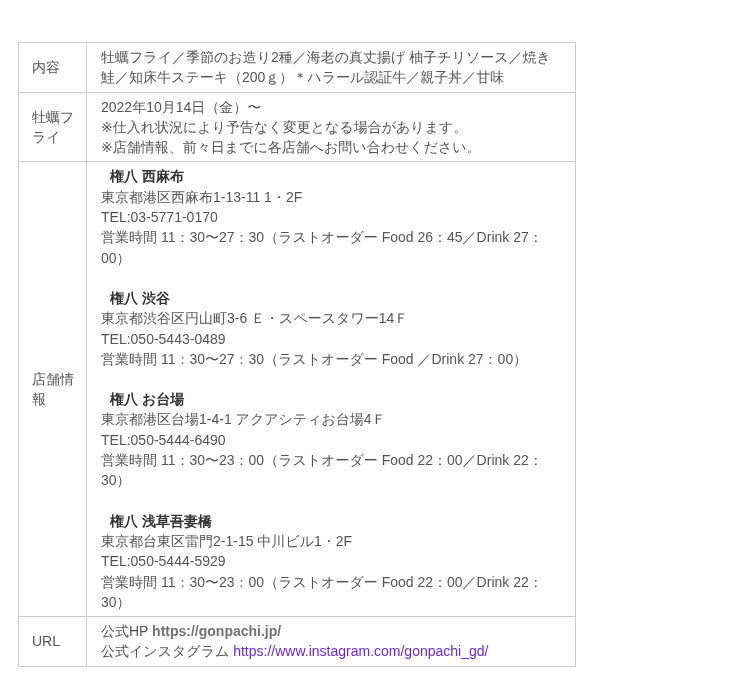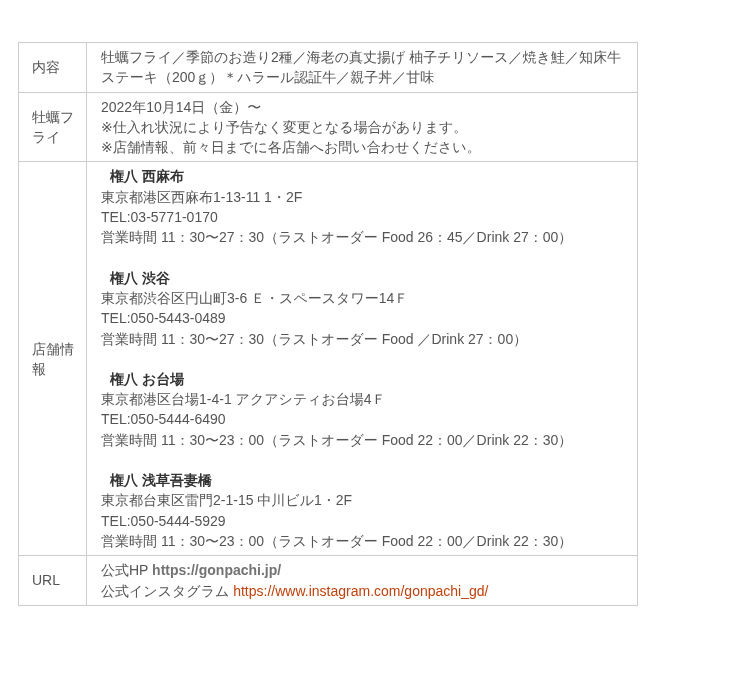--- a/index.html
+++ b/index.html
@@ -13,21 +13,21 @@
     font-family: "Liberation Sans", "DejaVu Sans", sans-serif;
     font-size: 14px;
     line-height: 1.45;
     color: #555555;
     overflow: hidden;
   }
   .table-wrap {
     margin: 42px 17px 0 18px;
   }
   table.info-table {
-    width: 620px;
+    width: 558px;
     border-collapse: collapse;
     table-layout: fixed;
   }
   table.info-table th,
   table.info-table td {
     border: 1px solid #cccccc;
     vertical-align: middle;
     text-align: left;
   }
   table.info-table th {
@@ -55,21 +55,21 @@
     font-weight: bold;
     color: #333333;
     margin-left: 9px;
   }
   .bold-url {
     font-weight: bold;
     color: #737373;
     text-decoration: none;
   }
   .plain-url {
-    color: #c2410c;
+    color: #6d28d9;
     text-decoration: none;
   }
 </style>
 </head>
 <body>
 
 <div class="table-wrap">
   <table class="info-table">
     <tbody>
 

